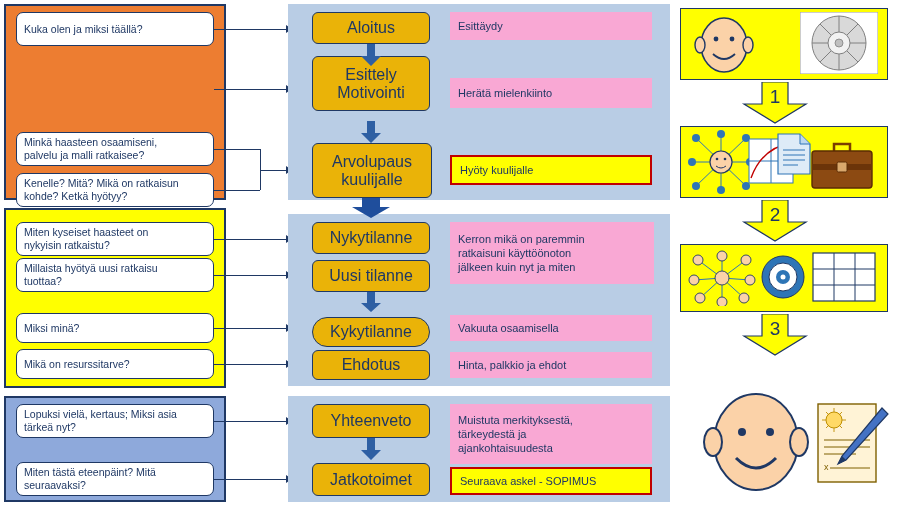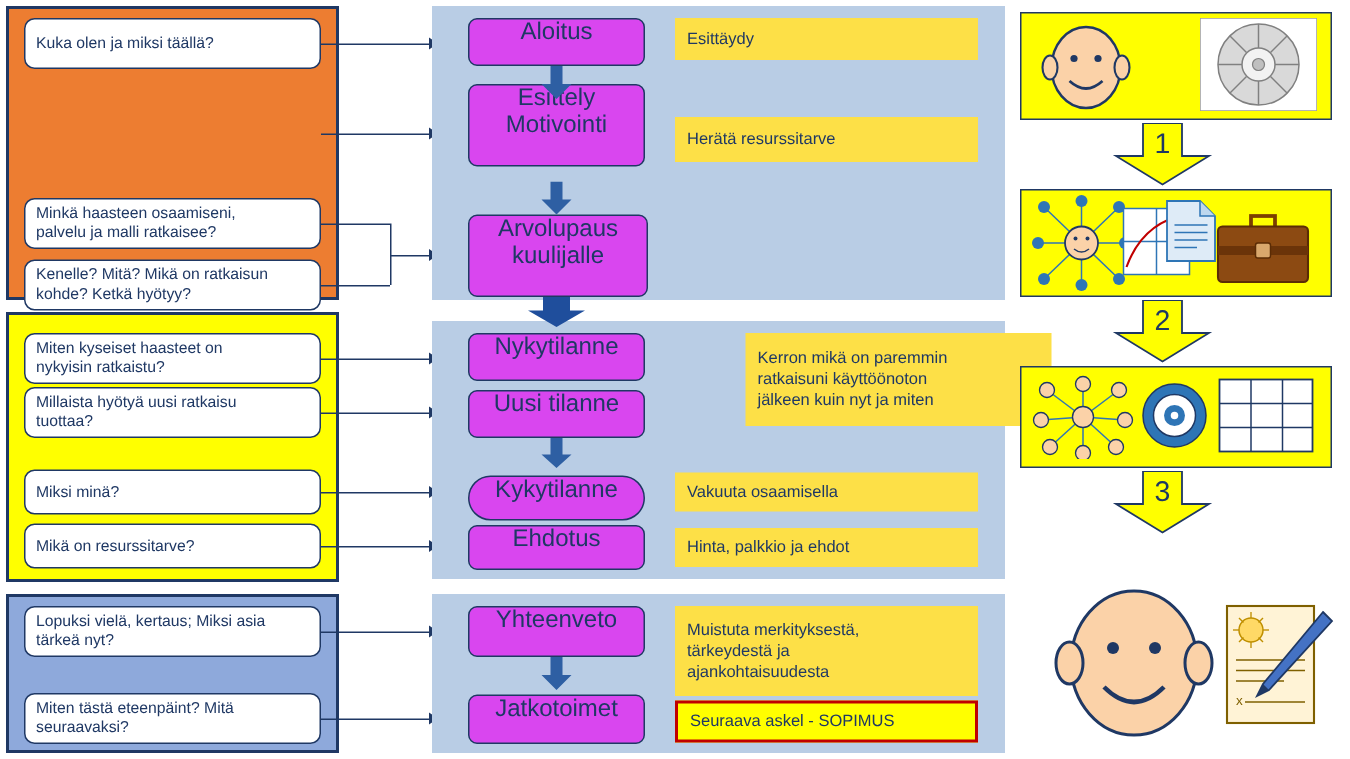--- a/index.html
+++ b/index.html
@@ -33,36 +33,37 @@
     padding:4px 7px;
     display:flex;
     align-items:center;
   }
 
   
   .midpanel{background:#B9CDE5;box-sizing:border-box;}
 
   .stage{
     position:absolute;
-    background:#d946ef;
+    background:#eab308;
     border:1px solid #1f3864;
     border-radius:6px;
     box-sizing:border-box;
     color:#1f3864;
     font-size:16px;
     line-height:18px;
     display:flex;
+    align-items:center;
     justify-content:center;
     text-align:center;
     font-weight:400;
   }
 
   .note{
     position:absolute;
-    background:#fde047;
+    background:#f9a8d4;
     box-sizing:border-box;
     color:#1f3864;
     font-size:11px;
     line-height:14px;
     display:flex;
     align-items:center;
     padding:3px 8px;
   }
   .note-hi{background:#FFFF00;border:2px solid #C00000;}
   .conn{position:absolute;background:#1f3864;}
@@ -175,43 +176,46 @@
   </div>
   <div class="note" style="left:450px;top:12px;width:202px;height:28px;">
     <span style="white-space:pre-line">Esittäydy</span>
   </div>
 
   <div class="stage" style="left:312px;top:56px;width:118px;height:55px;">
     <span style="white-space:pre-line">Esittely
 Motivointi</span>
   </div>
   <div class="note" style="left:450px;top:78px;width:202px;height:30px;">
-    <span style="white-space:pre-line">Herätä resurssitarve</span>
+    <span style="white-space:pre-line">Herätä mielenkiinto</span>
   </div>
 
   <div class="stage" style="left:312px;top:143px;width:120px;height:55px;">
     <span style="white-space:pre-line">Arvolupaus
 kuulijalle</span>
   </div>
+  <div class="note note-hi" style="left:450px;top:155px;width:202px;height:30px;">
+    <span style="white-space:pre-line">Hyöty kuulijalle</span>
+  </div>
 
   <svg class="abs" style="left:358px;top:44px;width:26px;height:22px;" viewBox="0 0 26 22">
     <polygon points="9,0 17,0 17,12 23,12 13,22 3,12 9,12" fill="#2E5FA3"></polygon>
   </svg>
   <svg class="abs" style="left:358px;top:121px;width:26px;height:22px;" viewBox="0 0 26 22">
     <polygon points="9,0 17,0 17,12 23,12 13,22 3,12 9,12" fill="#2E5FA3"></polygon>
   </svg>
 
   <svg class="abs" style="left:350px;top:198px;width:42px;height:20px;" viewBox="0 0 42 20">
     <polygon points="12,0 30,0 30,9 40,9 21,20 2,9 12,9" fill="#1F4E9C"></polygon>
   </svg>
 
   <div class="stage" style="left:312px;top:222px;width:118px;height:32px;">
     <span style="white-space:pre-line">Nykytilanne</span>
   </div>
-  <div class="note" style="left:450px;top:222px;width:204px;height:62px;margin-left:47px;">
+  <div class="note" style="left:450px;top:222px;width:204px;height:62px;">
     <span style="white-space:pre-line">Kerron mikä on paremmin
 ratkaisuni käyttöönoton
 jälkeen kuin nyt ja miten</span>
   </div>
 
   <div class="stage" style="left:312px;top:260px;width:118px;height:32px;">
     <span style="white-space:pre-line">Uusi tilanne</span>
   </div>
 
   <svg class="abs" style="left:358px;top:292px;width:26px;height:20px;" viewBox="0 0 26 20">

